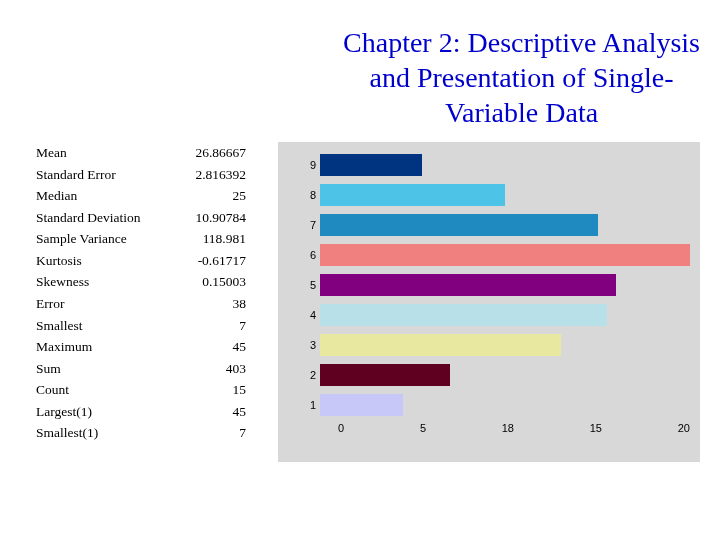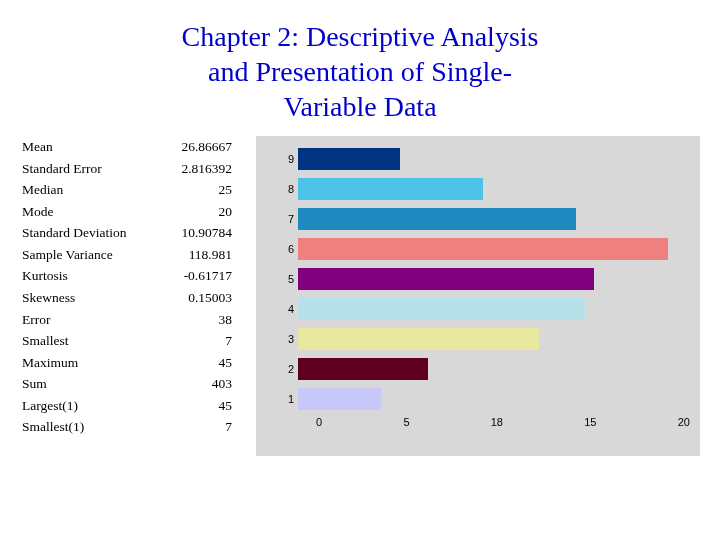--- a/index.html
+++ b/index.html
@@ -6,37 +6,38 @@
     body {
       width: 720px;
       height: 540px;
       background: white;
       font-family: 'Times New Roman', Times, serif;
       overflow: hidden;
     }
     .page {
       width: 720px;
       height: 380px;
-      padding: 14px 20px;
+      padding: 20px 20px;
       display: flex;
       flex-direction: column;
+      align-items: flex-end;
     }
     .title {
       text-align: center;
       color: #0000cc;
       font-size: 28px;
       font-weight: normal;
       line-height: 1.25;
       margin-bottom: 12px;
       margin-top: 5px;
     }
     .content-area {
       display: flex;
       flex-direction: row;
-      gap: 16px;
+      gap: 24px;
       flex: 1;
     }
     .stats-table {
       width: 220px;
       flex-shrink: 0;
       font-size: 13.5px;
       color: black;
     }
     .stats-table table {
       width: 100%;
@@ -127,24 +128,20 @@
             </tr>
             <tr>
               <td>Standard Error</td>
               <td>2.816392</td>
             </tr>
             <tr>
               <td>Median</td>
               <td>25</td>
             </tr>
             <tr>
-              <td>Mode</td>
-              <td>20</td>
-            </tr>
-            <tr>
               <td>Standard Deviation</td>
               <td>10.90784</td>
             </tr>
             <tr>
               <td>Sample Variance</td>
               <td>118.981</td>
             </tr>
             <tr>
               <td>Kurtosis</td>
               <td>-0.61717</td>
@@ -161,20 +158,24 @@
               <td>Smallest</td>
               <td>7</td>
             </tr>
             <tr>
               <td>Maximum</td>
               <td>45</td>
             </tr>
             <tr>
               <td>Sum</td>
               <td>403</td>
+            </tr>
+            <tr>
+              <td>Count</td>
+              <td>15</td>
             </tr>
             <tr>
               <td>Largest(1)</td>
               <td>45</td>
             </tr>
             <tr>
               <td>Smallest(1)</td>
               <td>7</td>
             </tr>
           </tbody>

